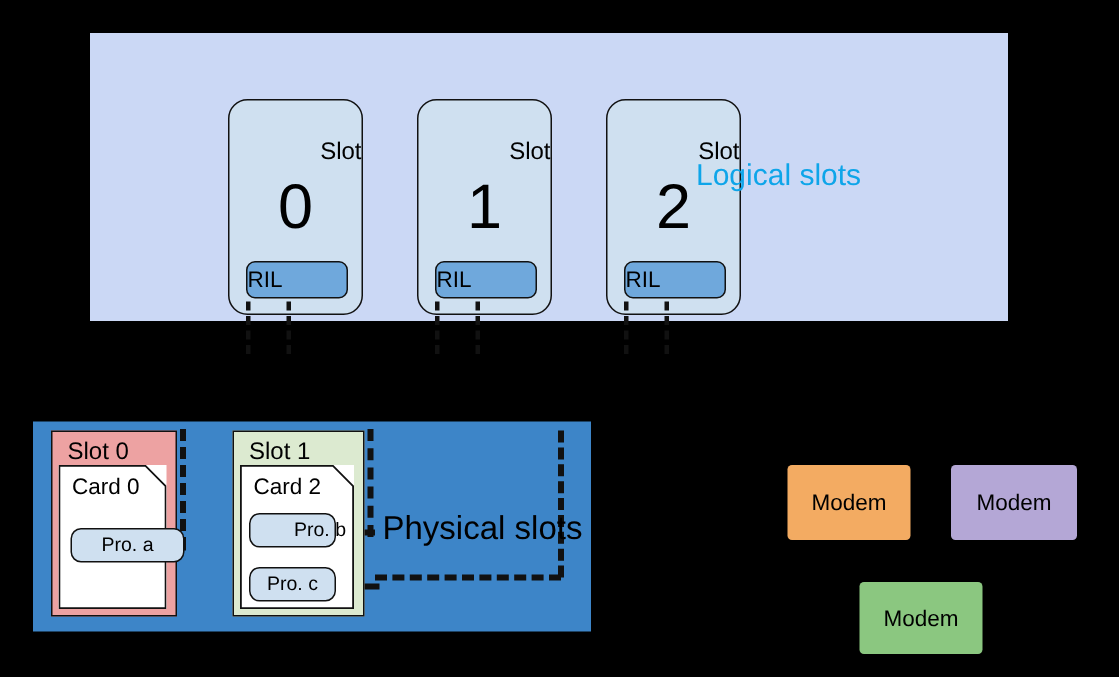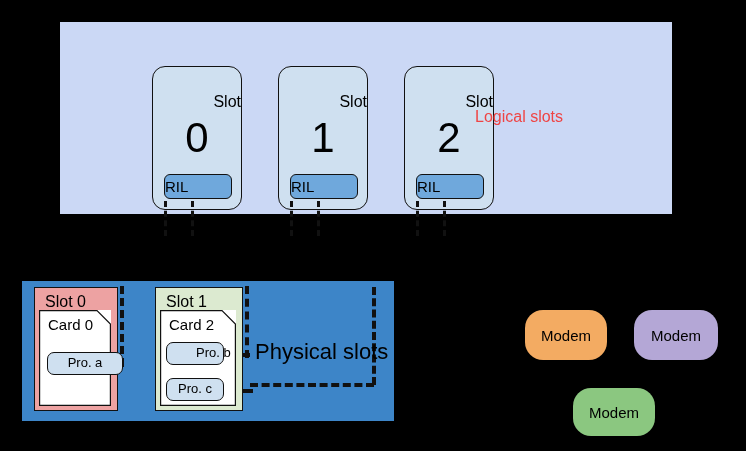--- a/index.html
+++ b/index.html
@@ -26,25 +26,25 @@
   .logical-panel {
     position: absolute;
     left: 60px;
     top: 22px;
     width: 612px;
     height: 192px;
     background: #cbd8f5;
   }
   .logical-label {
     position: absolute;
-    left: 475px;
+    left: 464px;
     top: 108px;
-    font-size: 16px;
+    font-size: 20px;
     line-height: 18px;
-    color: #ef4444;
+    color: #0ea5e9;
     white-space: nowrap;
   }
 
   .slot-card {
     position: absolute;
     top: 44px;
     width: 90px;
     height: 144px;
     background: #cfe0f0;
     border: 1.2px solid #111111;
@@ -201,21 +201,21 @@
   }
   .hsolid {
     position: absolute;
     height: 0;
     border-top: 4px solid #111111;
   }
 
   
   .modem {
     position: absolute;
-    border-radius: 18px;
+    border-radius: 3px;
     box-sizing: border-box;
     font-size: 15px;
     text-align: center;
     display: flex;
     align-items: center;
     justify-content: center;
   }
   .modem-orange { left: 525px; top: 310px; width: 82px; height: 50px; background: #f3ab62; }
   .modem-purple { left: 634px; top: 310px; width: 84px; height: 50px; background: #b4a7d6; }
   .modem-green  { left: 573px; top: 388px; width: 82px; height: 48px; background: #8bc780; }

